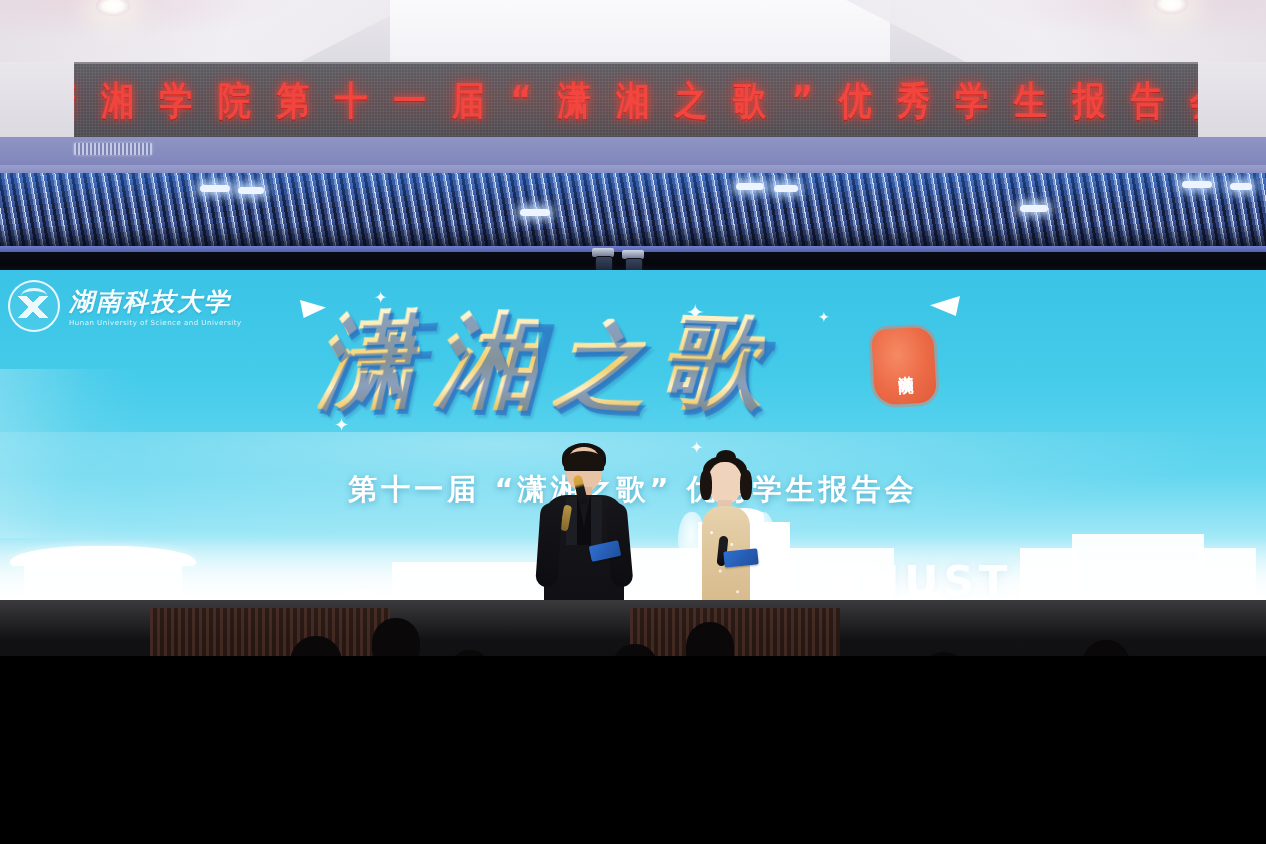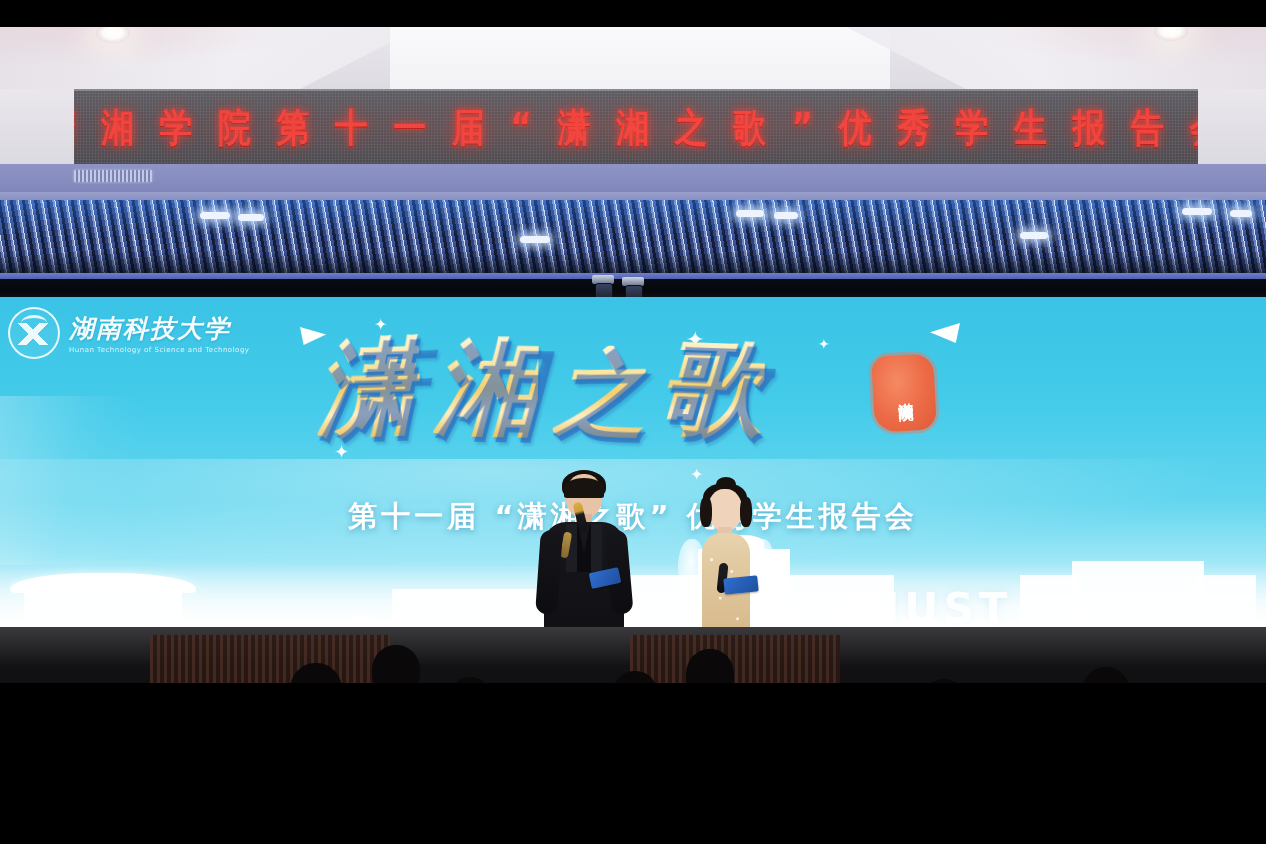--- a/index.html
+++ b/index.html
@@ -1,17 +1,17 @@
 <!DOCTYPE html>
 <html><head>
 <meta charset="utf-8">
 <style>
   html,body{margin:0;padding:0;background:#000;}
   body{font-family:"DejaVu Sans","Liberation Sans",sans-serif;}
-  #stage{position:relative;width:1266px;height:656px;overflow:hidden;background:#6d28d9;margin-top:27px;}
+  #stage{position:relative;width:1266px;height:656px;overflow:hidden;background:#6d28d9;}
 
   
   .ceiling{position:absolute;left:0;top:0;width:1266px;height:62px;
     background:linear-gradient(180deg,#eceaee 0%,#e4e2e8 45%,#dedce3 100%);}
   .ceil-soffit-l{position:absolute;left:0;top:0;width:420px;height:62px;
     background:linear-gradient(115deg,#e6e0e6 0%,#f2f0f4 55%,#eceaf0 100%);
     clip-path:polygon(0 0,420px 0,300px 62px,0 62px);opacity:.9;}
   .ceil-soffit-r{position:absolute;right:0;top:0;width:420px;height:62px;
     background:linear-gradient(245deg,#e6e0e6 0%,#f2f0f4 55%,#eceaf0 100%);
     clip-path:polygon(0 0,420px 0,420px 62px,120px 62px);opacity:.9;}
@@ -304,21 +304,21 @@
   </div>
 
   <div class="screen">
     <div class="screen-rays"></div>
     <div class="screen-swoosh"></div>
 
     <div class="uni-logo">
       <div class="logo-seal"></div>
       <div class="logo-text">
         <div class="logo-cn">湖南科技大学</div>
-        <div class="logo-en">Hunan Technology of Science and Technology</div>
+        <div class="logo-en">Hunan University of Science and University</div>
       </div>
     </div>
 
     <div class="spark s1"></div>
     <div class="spark s2"></div>
     <div class="sparkle sk1">✦</div>
     <div class="sparkle sk2">✦</div>
     <div class="sparkle sk3">✦</div>
     <div class="sparkle sk4">✦</div>
     <div class="sparkle sk5">✦</div>

